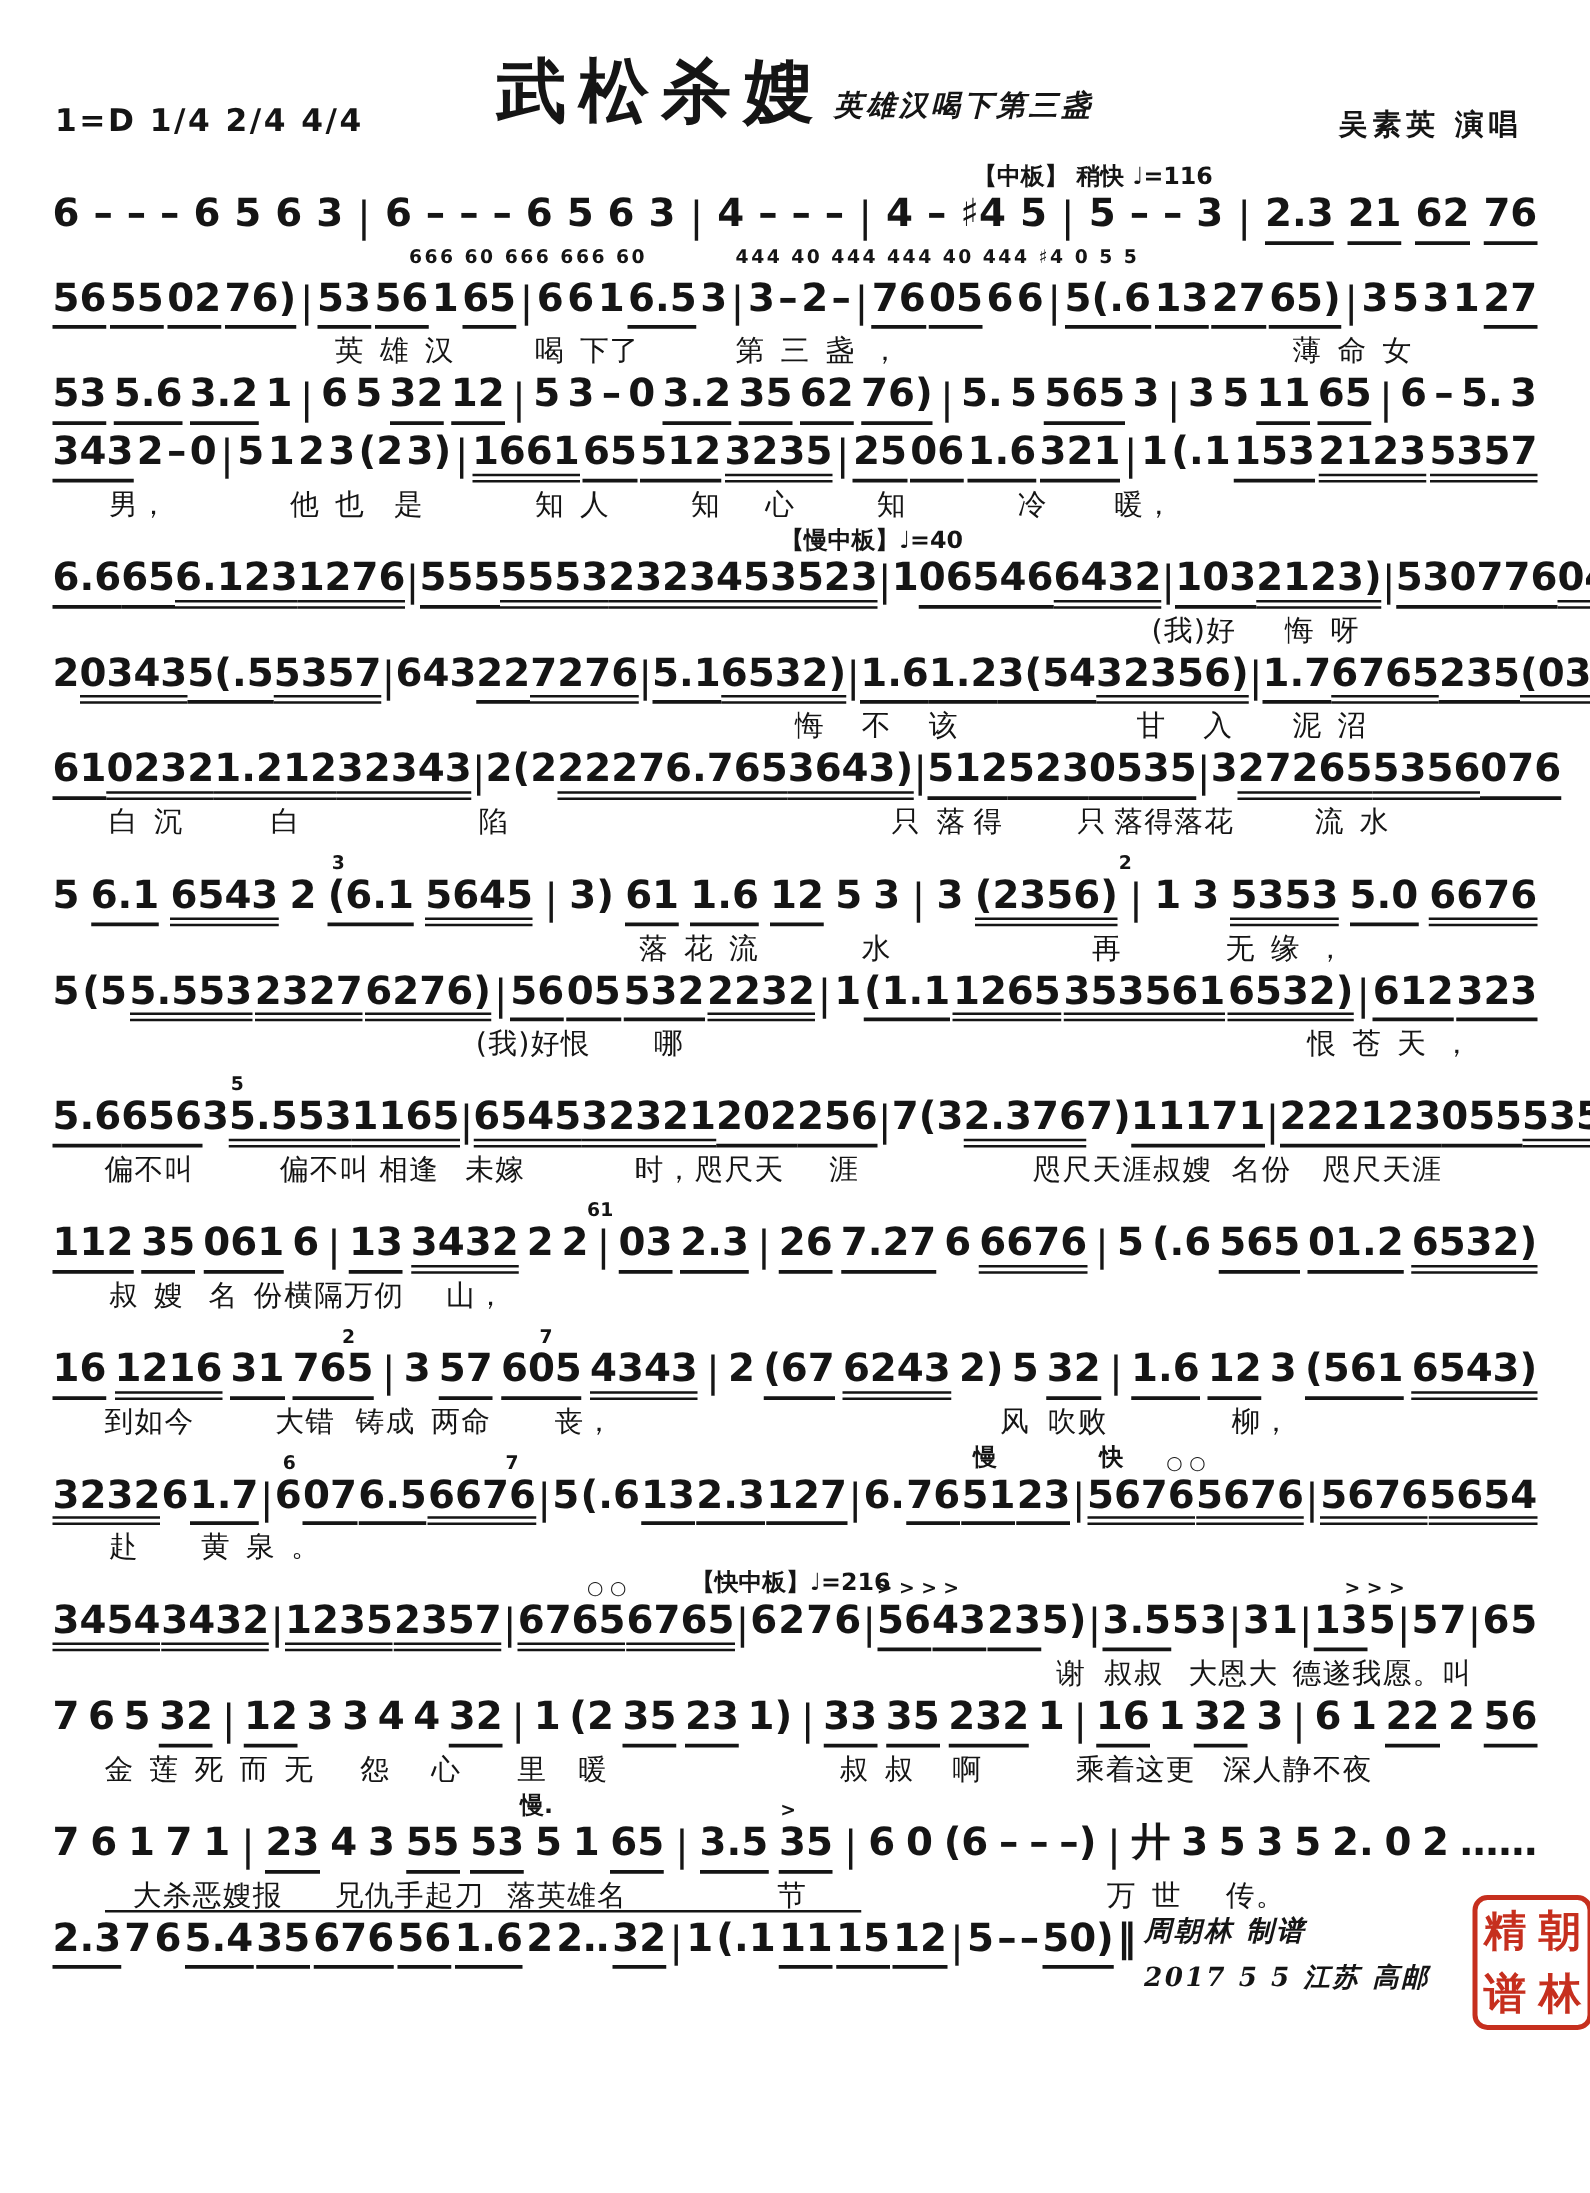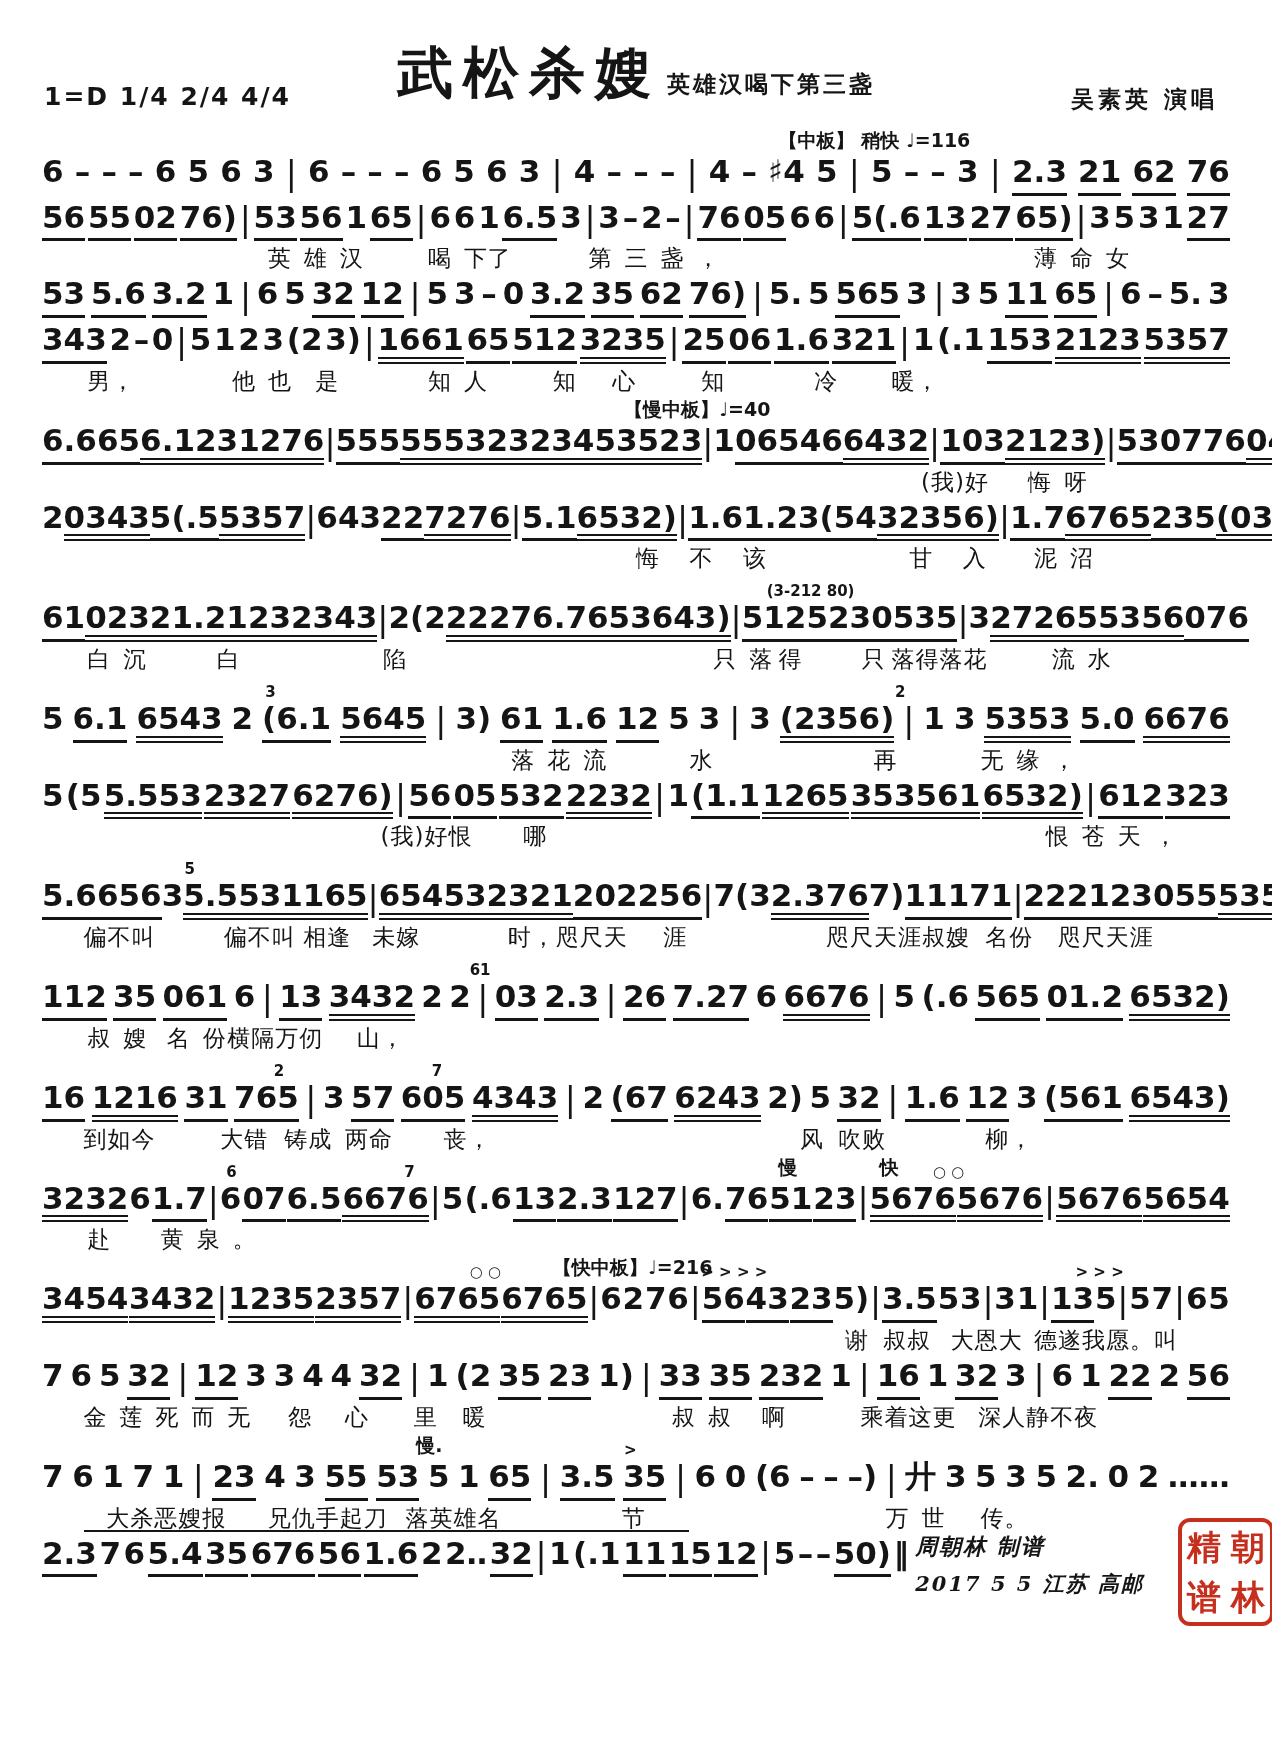--- a/index.html
+++ b/index.html
@@ -6,21 +6,21 @@
   html,body{margin:0;padding:0;background:#ffffff;}
   body{width:1272px;height:1754px;overflow:hidden;color:var(--ink);
        font-family:"DejaVu Sans",sans-serif;}
   #page{position:relative;width:1272px;height:1754px;padding:26px 42px 0 42px;box-sizing:border-box;}
 
   
   #header{position:relative;height:104px;}
   #key-sig{position:absolute;left:2px;top:56px;font-size:25px;font-weight:600;letter-spacing:2px;}
   #title-wrap{position:absolute;left:0;right:0;top:10px;text-align:center;white-space:nowrap;}
   #title{font-family:"DejaVu Serif",serif;font-size:56px;font-weight:900;letter-spacing:10px;}
-  #subtitle{font-family:"DejaVu Serif",serif;font-size:23px;font-weight:900;letter-spacing:3px;margin-left:6px;}
+  #subtitle{font-family:"DejaVu Serif",serif;font-size:23px;font-weight:900;letter-spacing:3px;margin-left:6px;font-style:italic;}
   #performer{position:absolute;right:12px;top:58px;font-size:23px;font-weight:600;letter-spacing:4px;}
 
   
   .system{position:relative;margin-bottom:4px;}
   .annrow{position:relative;height:24px;}
   .ann{position:absolute;bottom:0;font-size:15px;font-weight:700;white-space:pre;}
   .ann.b{font-size:19px;}
   .noterow{display:flex;justify-content:space-between;align-items:flex-end;
            font-weight:700;font-size:31px;line-height:1.12;}
   .tk{white-space:pre;padding-bottom:4px;border-bottom:3px solid transparent;}
@@ -91,20 +91,24 @@
           <span class="tk">5</span>
           <span class="tk">–</span>
           <span class="tk">–</span>
           <span class="tk">3</span>
           <span class="bar">|</span>
           <span class="tk u1">2.3</span>
           <span class="tk u1">21</span>
           <span class="tk u1">62</span>
           <span class="tk u1">76</span>
         </div>
+        <div class="subrow">
+          <span class="sub" style="left: 24%;">666 60 666 666 60</span>
+          <span class="sub" style="left: 46%;">444 40 444 444 40 444 ♯4 0 5 5</span>
+        </div>
       </div>
       <div class="system">
         <div class="noterow">
           <span class="tk u1">56</span>
           <span class="tk u1">55</span>
           <span class="tk u1">02</span>
           <span class="tk u1">76)</span>
           <span class="bar">|</span>
           <span class="tk u1">53</span>
           <span class="tk u1">56</span>
@@ -287,23 +291,20 @@
         <div class="lyrrow">
           <span class="ly" style="left: 50%;">悔</span>
           <span class="ly" style="left: 54.5%;">不</span>
           <span class="ly" style="left: 59%;">该</span>
           <span class="ly" style="left: 73%;">甘</span>
           <span class="ly" style="left: 77.5%;">入</span>
           <span class="ly spread" style="left: 83.5%;">泥沼</span>
         </div>
       </div>
       <div class="system">
-        <div class="annrow">
-          <span class="ann" style="left: 61%;">(3-212 80)</span>
-        </div>
         <div class="noterow">
           <span class="tk u1">61</span>
           <span class="tk u2">0232</span>
           <span class="tk u2">1.212</span>
           <span class="tk u2">32343</span>
           <span class="bar">|</span>
           <span class="tk">2</span>
           <span class="tk">(2</span>
           <span class="tk u2">2227</span>
           <span class="tk u2">6.765</span>

